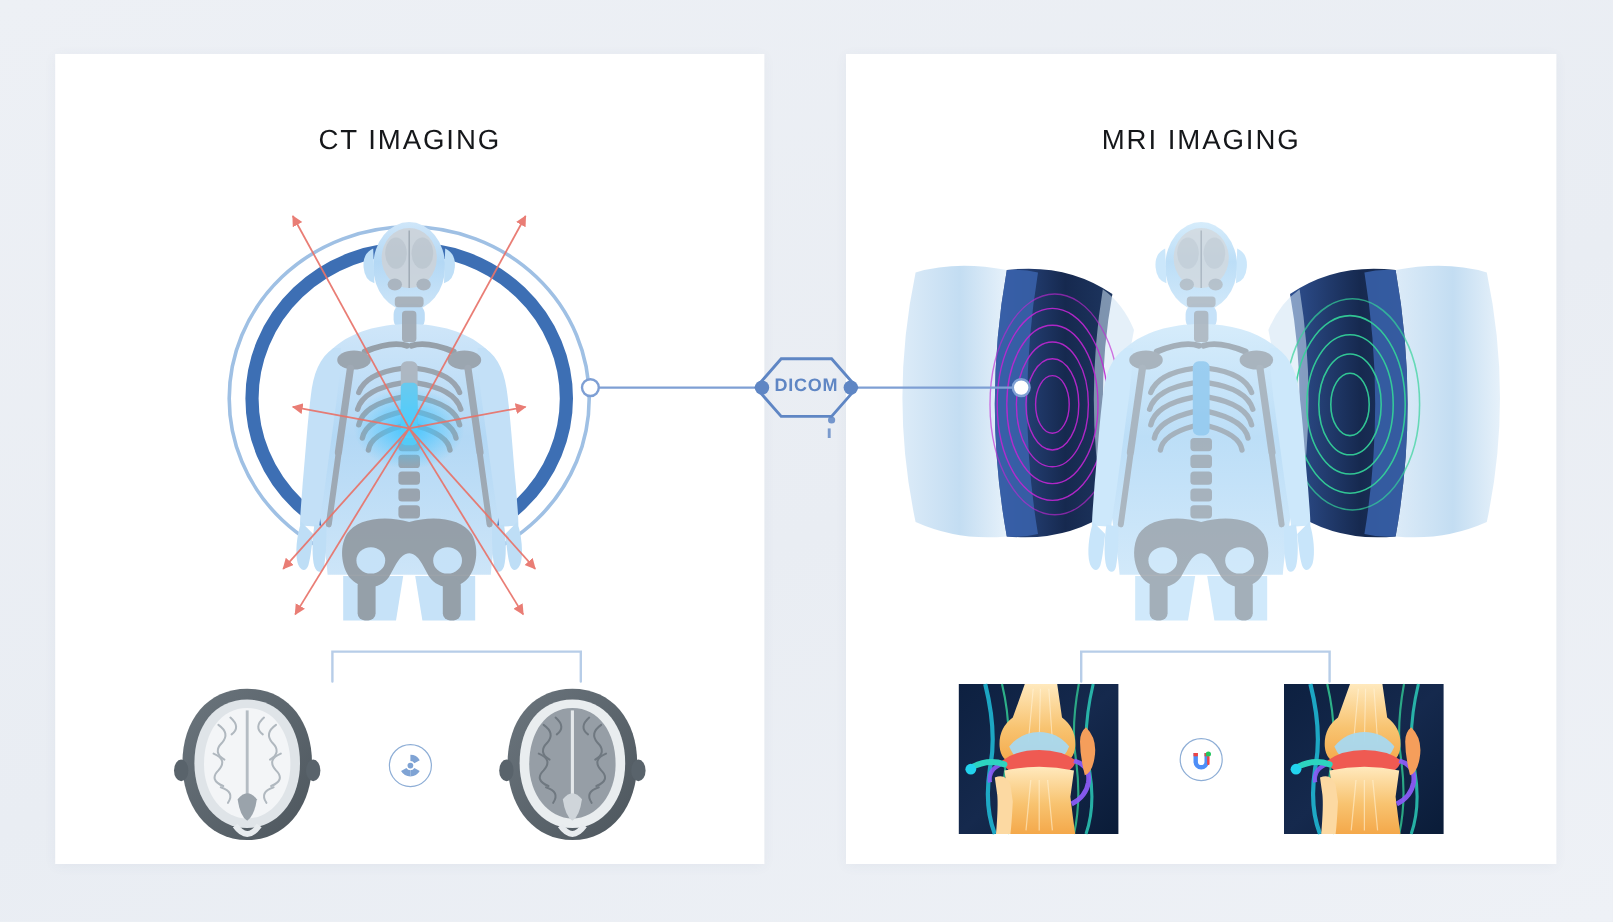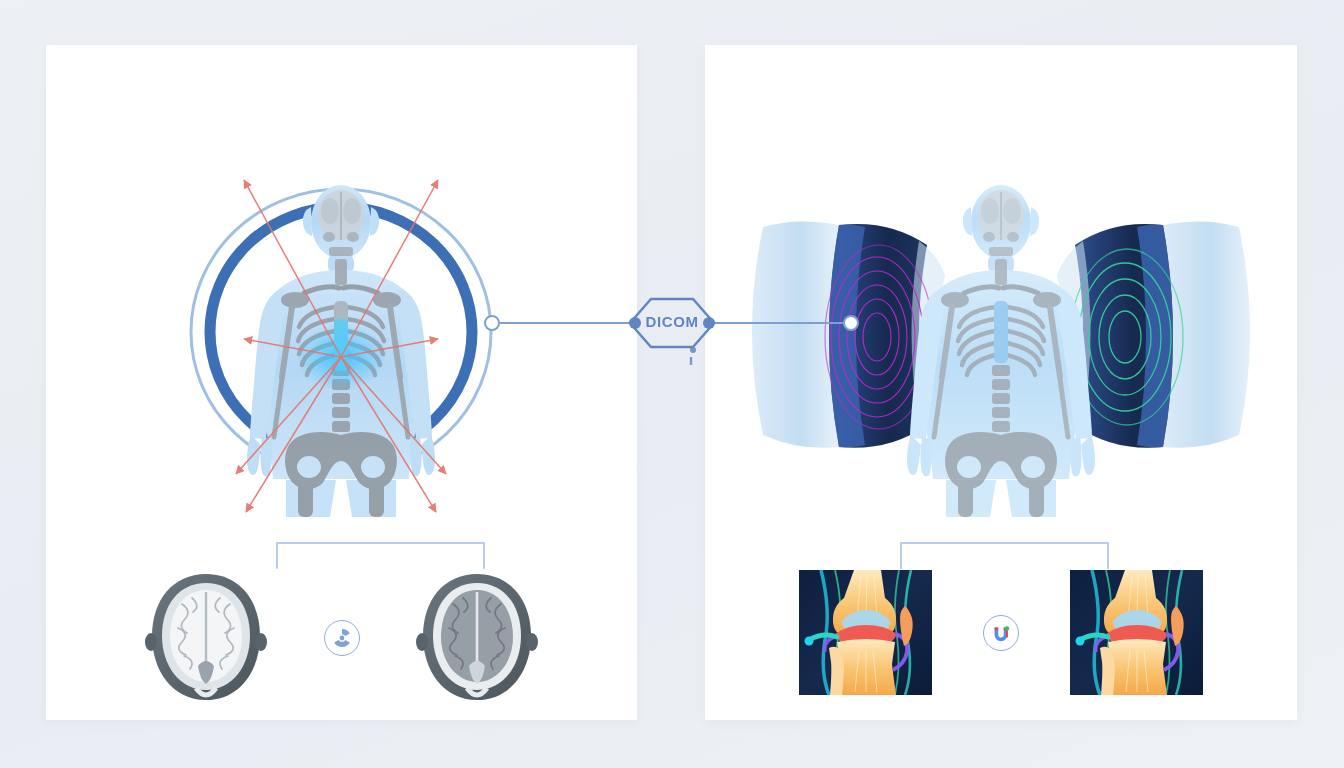--- a/index.html
+++ b/index.html
@@ -78,20 +78,21 @@
     color: #5f86c4;
   }
 </style>
 </head>
 <body>
 
 <div class="stage">
 
   <div class="panel panel-ct">
 
+    <div class="panel-title">CT IMAGING</div>
 
     <div class="scene">
       <svg width="591" height="350" viewBox="0 0 591 350">
         <defs>
           <linearGradient id="bodyFill" x1="0" y1="0" x2="0" y2="1">
             <stop offset="0%" stop-color="#cfe6f9"></stop>
             <stop offset="45%" stop-color="#b3d8f5"></stop>
             <stop offset="100%" stop-color="#cde5f8"></stop>
           </linearGradient>
           <linearGradient id="boneFill" x1="0" y1="0" x2="0" y2="1">
@@ -296,20 +297,21 @@
           </g>
           <path d="M66 96 q8 -10 16 0 q-2 14 -8 18 q-6 -4 -8 -18 z" fill="#cfd5da"></path>
           <path d="M64 118 q10 14 20 0" fill="none" stroke="#e7ebee" stroke-width="5"></path>
         </svg>
       </div>
     </div>
   </div>
 
   <div class="panel panel-mri">
 
+    <div class="panel-title">MRI IMAGING</div>
 
     <div class="scene">
       <svg width="592" height="350" viewBox="0 0 592 350">
         <defs>
           <linearGradient id="magOuter" x1="0" y1="0" x2="1" y2="0">
             <stop offset="0%" stop-color="#dcebf8"></stop>
             <stop offset="55%" stop-color="#c3ddf2"></stop>
             <stop offset="100%" stop-color="#e6f1fa"></stop>
           </linearGradient>
           <linearGradient id="boreDark" x1="0" y1="0" x2="1" y2="0">

